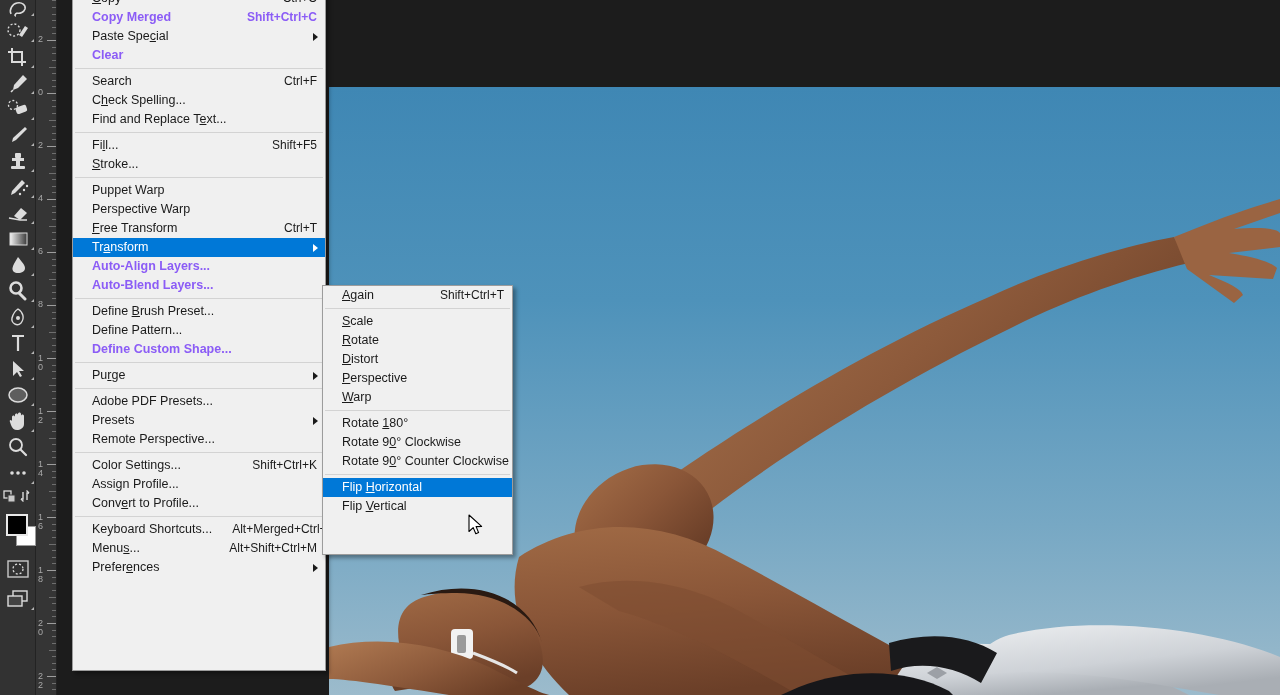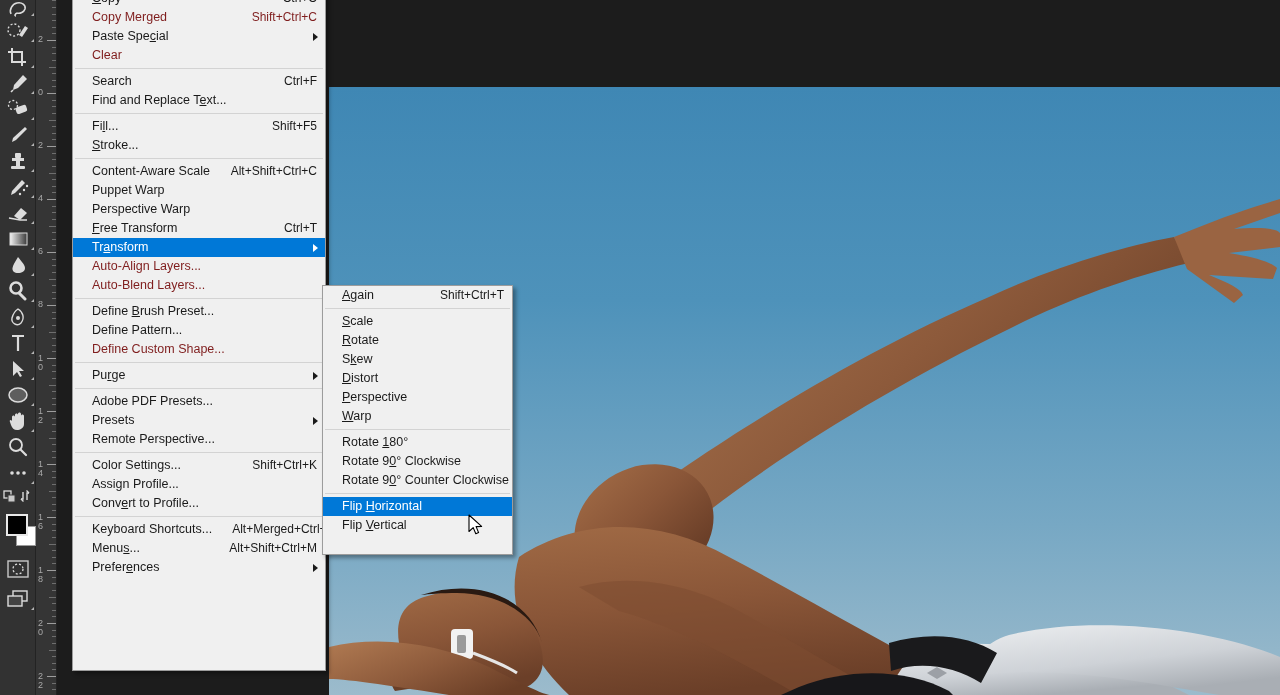--- a/index.html
+++ b/index.html
@@ -119,21 +119,21 @@
     white-space: nowrap;
     display: flex; align-items: center;
   }
   .mi .label { flex: 0 0 auto; }
   .mi .accel {
     margin-left: auto;
     padding-left: 20px;
     color: #1a1a1a;
     font-size: 12px;
   }
-  .mi.disabled, .mi.disabled .accel { color: #7f1d1d; }
+  .mi.disabled, .mi.disabled .accel { color: #8b5cf6; font-weight: bold; }
   .mi.sel { background: #0078d7; color: #ffffff; }
   .mi .arrow {
     position: absolute; right: 7px; top: 50%;
     width: 0; height: 0;
     transform: translateY(-50%);
     border-top: 4px solid transparent;
     border-bottom: 4px solid transparent;
     border-left: 5px solid #1a1a1a;
   }
   .mi.sel .arrow { border-left-color: #ffffff; }
@@ -583,35 +583,34 @@
       </div>
       <div class="mi disabled">
         <span class="label">Clear</span>
       </div>
       <div class="msep"></div>
       <div class="mi">
         <span class="label">Search</span>
         <span class="accel">Ctrl+F</span>
       </div>
       <div class="mi">
+        <span class="label">C<span class="u">h</span>eck Spelling...</span>
+      </div>
+      <div class="mi">
         <span class="label">Find and Replace T<span class="u">e</span>xt...</span>
       </div>
       <div class="msep"></div>
       <div class="mi">
         <span class="label">Fi<span class="u">l</span>l...</span>
         <span class="accel">Shift+F5</span>
       </div>
       <div class="mi">
         <span class="label"><span class="u">S</span>troke...</span>
       </div>
       <div class="msep"></div>
-      <div class="mi">
-        <span class="label">Content-Aware Scale</span>
-        <span class="accel">Alt+Shift+Ctrl+C</span>
-      </div>
       <div class="mi">
         <span class="label">Puppet Warp</span>
       </div>
       <div class="mi">
         <span class="label">Perspective Warp</span>
       </div>
       <div class="mi">
         <span class="label"><span class="u">F</span>ree Transform</span>
         <span class="accel">Ctrl+T</span>
       </div>
@@ -681,23 +680,20 @@
       <div class="mi">
         <span class="label"><span class="u">A</span>gain</span>
         <span class="accel">Shift+Ctrl+T</span>
       </div>
       <div class="msep"></div>
       <div class="mi">
         <span class="label"><span class="u">S</span>cale</span>
       </div>
       <div class="mi">
         <span class="label"><span class="u">R</span>otate</span>
-      </div>
-      <div class="mi">
-        <span class="label">S<span class="u">k</span>ew</span>
       </div>
       <div class="mi">
         <span class="label"><span class="u">D</span>istort</span>
       </div>
       <div class="mi">
         <span class="label"><span class="u">P</span>erspective</span>
       </div>
       <div class="mi">
         <span class="label"><span class="u">W</span>arp</span>
       </div>

